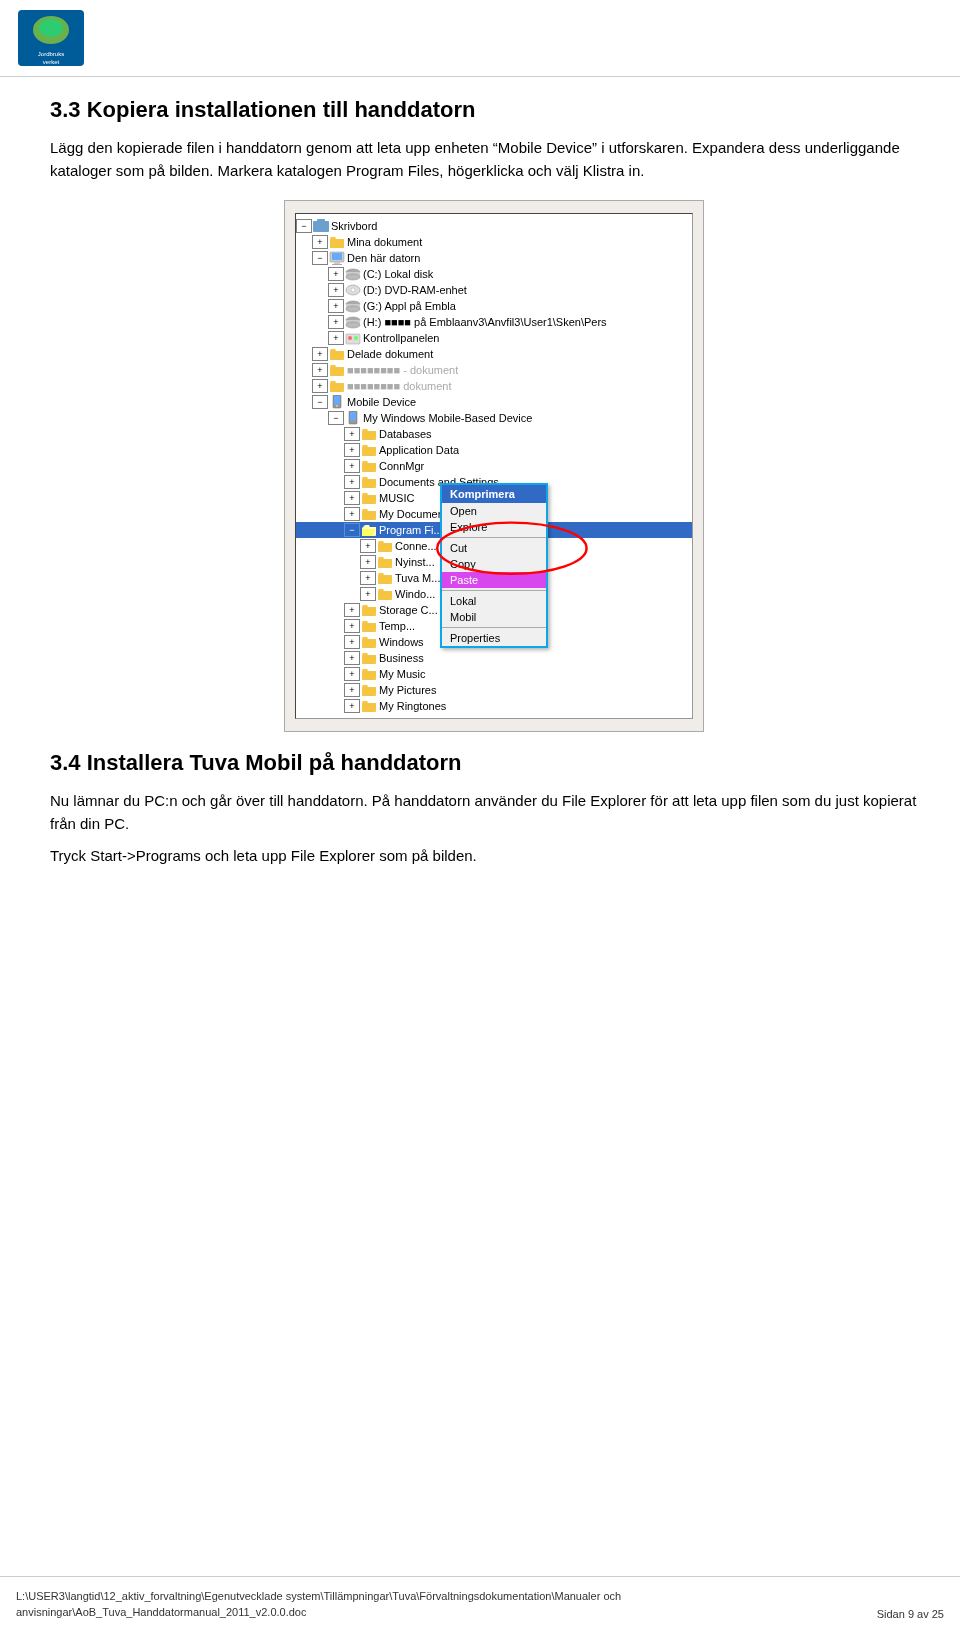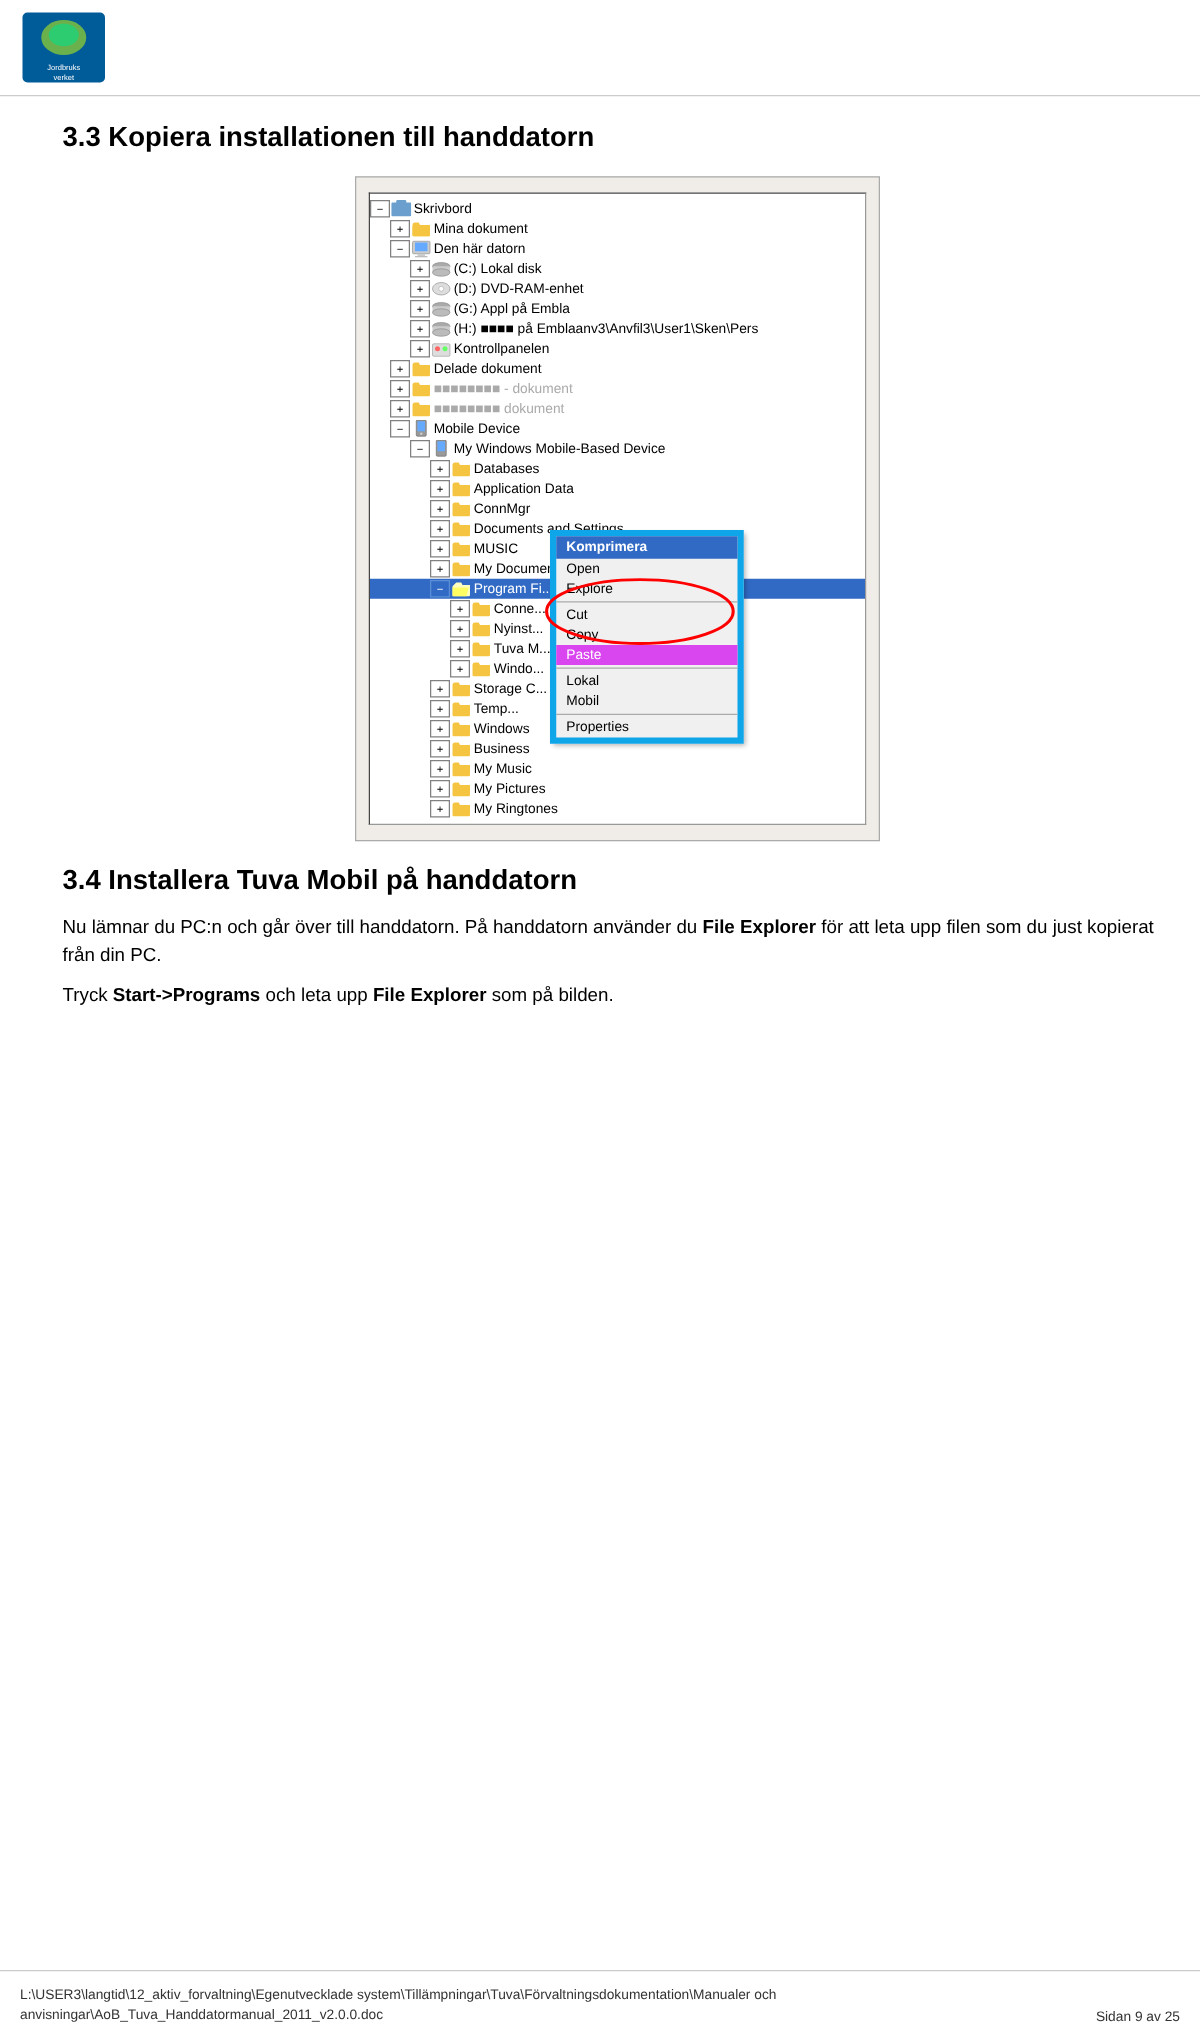--- a/index.html
+++ b/index.html
@@ -120,23 +120,23 @@
       margin-right: 2px;
       flex-shrink: 0;
       display: inline-block;
     }
 
     
     .context-menu {
       position: absolute;
       left: 155px;
       top: 282px;
-      width: 155px;
+      width: 108px;
       background: #f0f0f0;
-      border: 5px solid #0ea5e9;
+      border: 2px solid #0ea5e9;
       box-shadow: 2px 2px 4px rgba(0,0,0,0.3);
       z-index: 10;
       font-family: 'Tahoma', Arial, sans-serif;
       font-size: 11px;
     }
     .context-menu-header {
       background: #316ac5;
       color: #fff;
       font-weight: bold;
       padding: 3px 8px;
@@ -177,21 +177,21 @@
     }
     .footer-left {
       font-size: 11px;
       line-height: 1.4;
     }
     .footer-right {
       font-size: 11px;
       white-space: nowrap;
     }
 
-    b { font-weight: bold; }
+    b { font-weight: normal; }
   </style>
 </head>
 <body>
 
 <div class="header">
   <div class="logo-area">
     <svg class="logo-svg" viewBox="0 0 70 60" xmlns="http://www.w3.org/2000/svg">
 
       <rect x="2" y="2" width="66" height="56" rx="4" fill="#005b99"></rect>
       <ellipse cx="35" cy="22" rx="18" ry="14" fill="#6ab04c"></ellipse>
@@ -199,20 +199,21 @@
       <text x="35" y="48" text-anchor="middle" font-size="6" fill="white" font-family="Arial">Jordbruks</text>
       <text x="35" y="56" text-anchor="middle" font-size="6" fill="white" font-family="Arial">verket</text>
     </svg>
   </div>
 </div>
 
 <div class="content">
 
   <div>
     <div class="section-heading">3.3  Kopiera installationen till handdatorn</div>
+    <div class="body-text">Lägg den kopierade filen i handdatorn genom att leta upp enheten “Mobile Device” i utforskaren. Expandera dess underliggande kataloger som på bilden. Markera katalogen Program Files, högerklicka och välj Klistra in.</div>
 
     <div class="screenshot-container">
       <div class="explorer">
 
         <div class="tree-item">
           <span class="expander">−</span>
           <svg width="16" height="14" viewBox="0 0 16 14" class="folder-icon">
               <rect x="0" y="2" width="16" height="11" rx="1" fill="#6a9fce"></rect>
               <rect x="4" y="0" width="8" height="4" rx="1" fill="#6a9fce"></rect>
             </svg>

